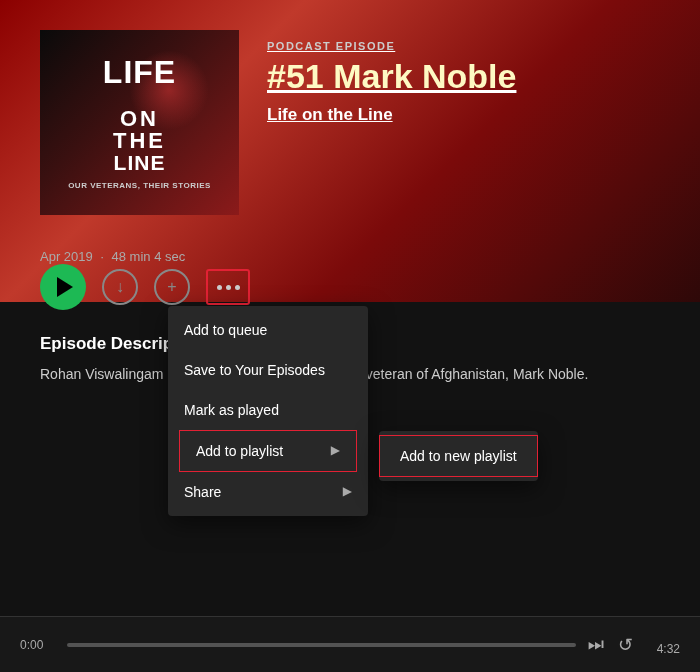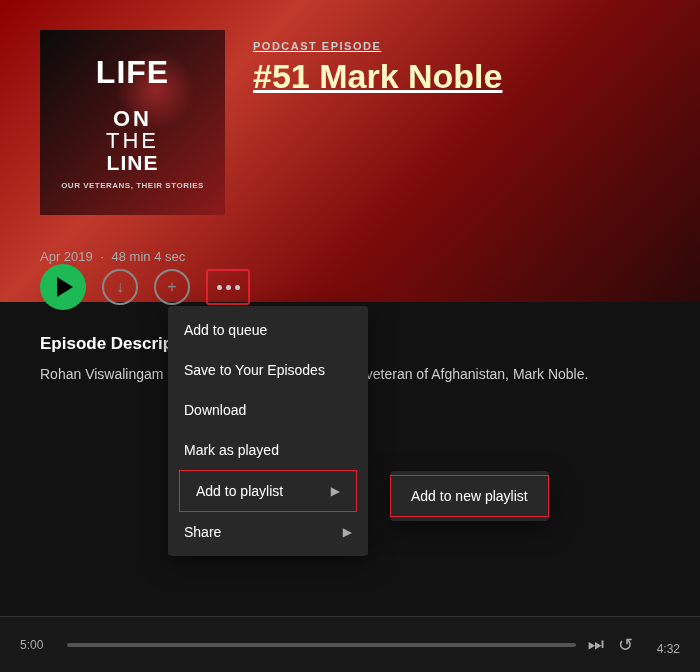--- a/index.html
+++ b/index.html
@@ -38,21 +38,21 @@
 
     
     .header {
       display: flex;
       align-items: flex-start;
       gap: 28px;
       margin-bottom: 28px;
     }
 
     .album-art {
-      width: 185px;
+      width: 199px;
       height: 185px;
       flex-shrink: 0;
       background: #1a1a1a;
       position: relative;
       overflow: hidden;
     }
 
     .album-art-inner {
       width: 100%;
       height: 100%;
@@ -75,21 +75,21 @@
     }
 
     .album-text {
       text-align: center;
       z-index: 1;
       line-height: 1;
     }
 
     .album-text .life { font-size: 32px; font-weight: 900; color: #fff; letter-spacing: 1px; }
     .album-text .on { font-size: 22px; font-weight: 900; color: #fff; letter-spacing: 3px; margin-top: 20px; }
-    .album-text .the { font-size: 22px; font-weight: 400; color: #fff; letter-spacing: 3px; }
+    .album-text .the { font-size: 22px; font-weight: 700; color: #fff; letter-spacing: 3px; }
     .album-text .line { font-size: 21px; font-weight: 700; color: #fff; letter-spacing: 1px; }
     .album-subtitle {
       font-size: 8px;
       color: #ccc;
       text-align: center;
       margin-top: 8px;
       font-weight: 600;
       letter-spacing: 0.5px;
       z-index: 1;
     }
@@ -207,21 +207,20 @@
       z-index: 100;
       padding: 4px 0;
     }
 
     .menu-item {
       padding: 12px 16px;
       font-size: 14px;
       color: #fff;
       cursor: pointer;
       display: flex;
-      align-items: center;
       justify-content: space-between;
       white-space: nowrap;
     }
 
     .menu-item.highlighted {
       border: 1.5px solid #e22134;
       margin: 0 11px;
     }
 
     .menu-item .chevron {
@@ -314,21 +313,21 @@
       margin-top: 9px;
     }
 
     
     .playlist-row {
       position: relative;
     }
 
     .submenu-popup {
       position: absolute;
-      left: 210px;
+      left: 199px;
       top: 0;
       background: #282828;
       border-radius: 4px;
       box-shadow: 0 8px 24px rgba(0,0,0,0.5);
       padding: 4px 0;
       z-index: 102;
     }
 
     .submenu-popup .submenu-item {
       border: 1.5px solid #e22134;
@@ -355,20 +354,21 @@
           <div class="the">THE</div>
           <div class="line">LINE</div>
         </div>
         <div class="album-subtitle">OUR VETERANS, THEIR STORIES</div>
       </div>
     </div>
 
     <div class="episode-info">
       <div class="podcast-label">PODCAST EPISODE</div>
       <div class="episode-title">#51 Mark Noble</div>
+      <div class="episode-show">Life on the Line</div>
     </div>
   </div>
 
   <div class="meta-info">
     <span>Apr 2019</span>
     &nbsp;·&nbsp;
     <span>48 min 4 sec</span>
   </div>
 
   <div class="controls">
@@ -391,23 +391,20 @@
     </button>
 
     <div class="dropdown-menu">
       <div class="menu-item">
         <span>Add to queue</span>
       </div>
       <div class="menu-item">
         <span>Save to Your Episodes</span>
       </div>
       <div class="menu-item">
-        <span>Download</span>
-      </div>
-      <div class="menu-item">
         <span>Mark as played</span>
       </div>
       <div class="menu-item highlighted playlist-row">
         <span>Add to playlist</span>
         <span class="chevron">▶</span>
 
         <div class="submenu-popup">
           <div class="submenu-item">Add to new playlist</div>
         </div>
       </div>
@@ -420,21 +417,21 @@
 
   <div class="episode-desc">
     <div class="desc-title">Episode Description</div>
     <div class="desc-text">
       <span>Rohan Viswalingam interviews&nbsp;&nbsp;&nbsp;&nbsp;&nbsp;&nbsp;&nbsp;&nbsp;&nbsp;&nbsp;&nbsp;&nbsp;&nbsp;&nbsp;&nbsp;&nbsp;&nbsp;gineer and veteran of Afghanistan, Mark Noble.</span>
     </div>
   </div>
 </div>
 
 <div class="player-bar">
-  <div class="player-time">5:00</div>
+  <div class="player-time">0:00</div>
   <div class="progress-bar">
     <div class="progress-fill"></div>
   </div>
   <div class="player-controls-right">
     <span class="player-icon">⏭</span>
     <span class="player-icon">↺</span>
   </div>
   <div class="time-end">4:32</div>
 </div>
 

